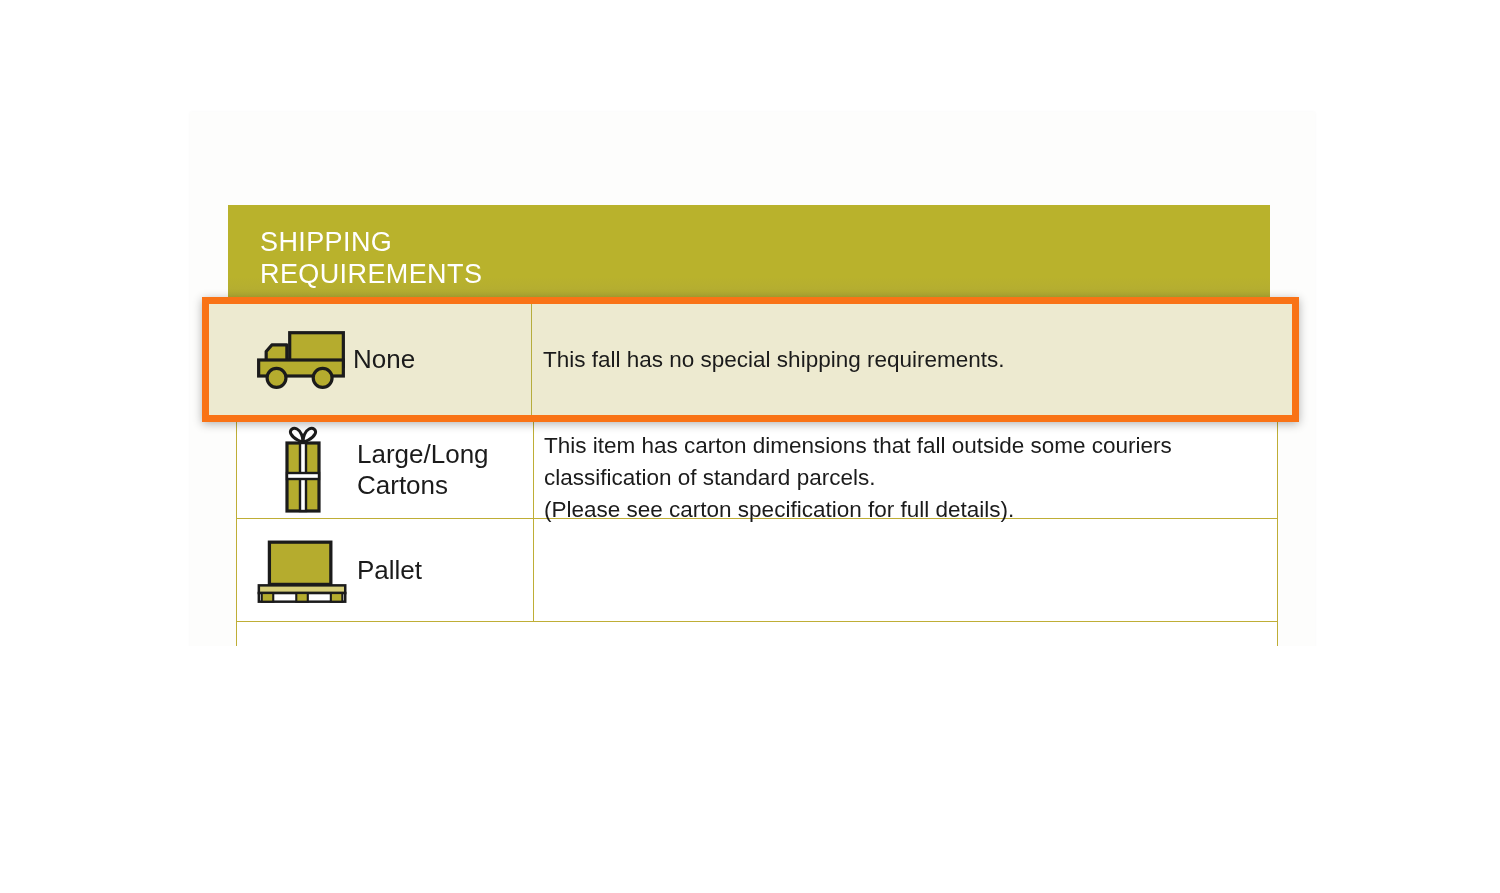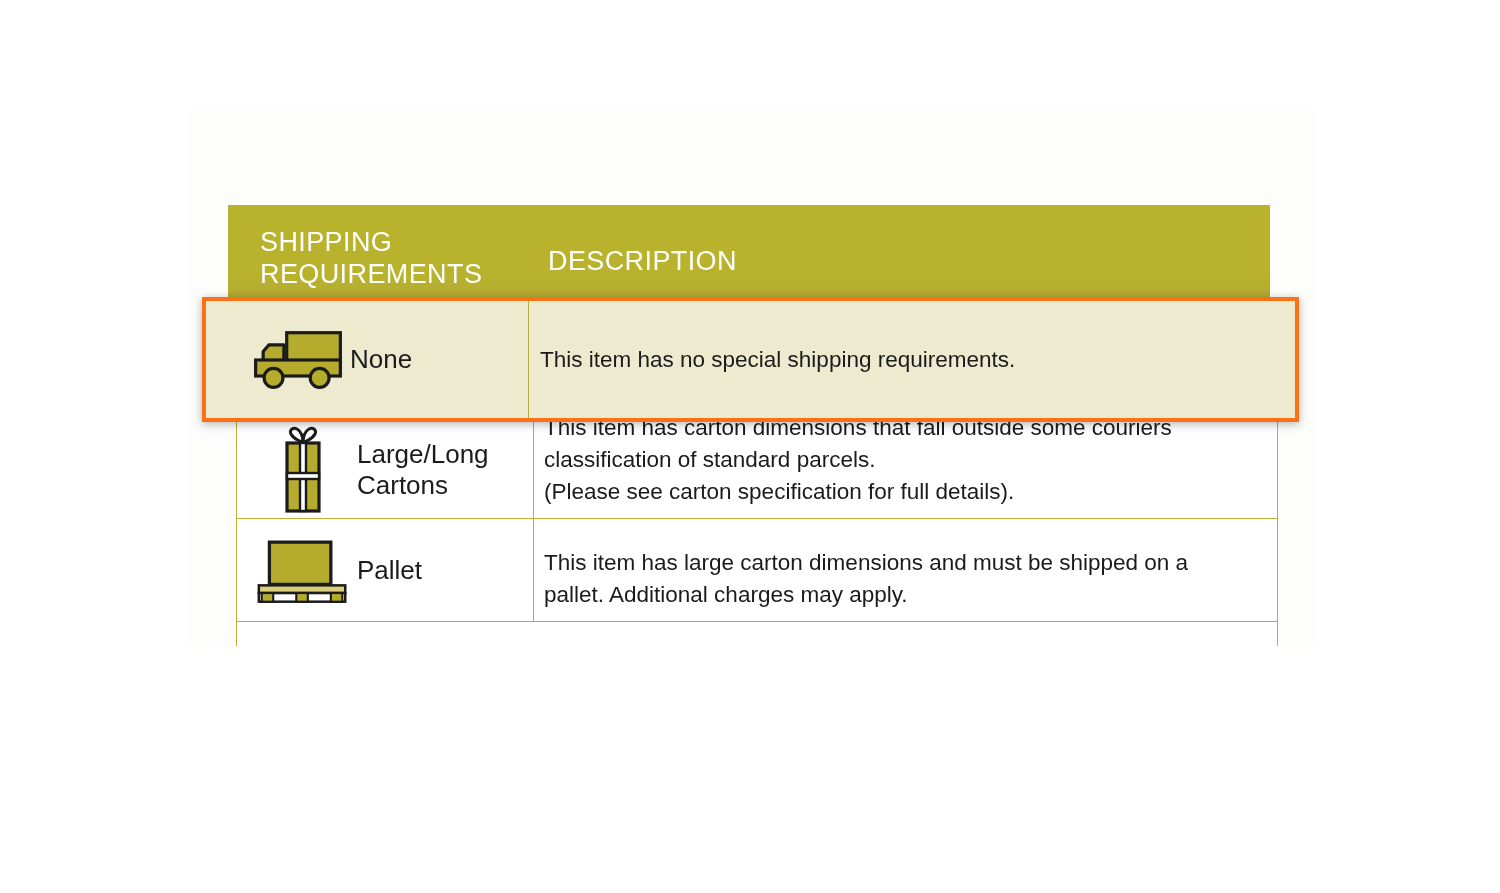--- a/index.html
+++ b/index.html
@@ -88,22 +88,22 @@
     border-right: 1px solid #bfae36;
     display: flex;
     align-items: center;
     padding-left: 18px;
     gap: 6px;
   }
   .cell-desc {
     flex: 1 1 auto;
     box-sizing: border-box;
     display: flex;
-    align-items: flex-end;
-    padding: 16px 14px 10px 10px;
+    align-items: flex-start;
+    padding: 8px 14px 10px 10px;
   }
   .label-text {
     font-size: 26px;
     color: #1b1b1b;
     line-height: 1.18;
     white-space: pre-line;
   }
   .desc-text {
     font-size: 22.5px;
     color: #1b1b1b;
@@ -125,21 +125,21 @@
 
   
   .highlight-row {
     position: absolute;
     left: 202px;
     top: 297px;
     width: 1097px;
     height: 125px;
     box-sizing: border-box;
     background: #edead0;
-    border: 4px solid #f97316;
+    border: 7px solid #f97316;
     box-shadow: 0 2px 9px rgba(0,0,0,0.30);
     display: flex;
     align-items: stretch;
   }
   .hl-label {
     width: 323px;
     flex: 0 0 323px;
     box-sizing: border-box;
     border-right: 1px solid #b6ad3c;
     display: flex;
@@ -157,21 +157,20 @@
 </head>
 <body>
 
 <div id="stage">
 
   <div class="bg-panel"></div>
 
   <div class="header-band">
     <div class="header-cell col-req">SHIPPING
 REQUIREMENTS</div>
-    <div class="header-cell col-desc">DESCRIPTION</div>
   </div>
 
   <div class="table">
 
     <div class="row spacer-row">
       <div class="cell-label"></div>
       <div class="cell-desc"></div>
     </div>
 
     <div class="row row-r2">
@@ -204,24 +203,20 @@
             <rect x="15" y="6" width="64" height="44" fill="#b5ac2e" stroke="#1b1b1b" stroke-width="3.4"></rect>
             <rect x="4" y="51" width="90" height="8" fill="#d7cf7a" stroke="#1b1b1b" stroke-width="2.6"></rect>
             <rect x="4" y="59" width="90" height="9" fill="#ffffff" stroke="#1b1b1b" stroke-width="2.6"></rect>
             <rect x="7" y="59" width="12" height="9" fill="#b5ac2e" stroke="#1b1b1b" stroke-width="2.2"></rect>
             <rect x="43" y="59" width="12" height="9" fill="#b5ac2e" stroke="#1b1b1b" stroke-width="2.2"></rect>
             <rect x="79" y="59" width="12" height="9" fill="#b5ac2e" stroke="#1b1b1b" stroke-width="2.2"></rect>
           </svg>
         </span>
         <span class="label-text">Pallet</span>
       </div>
-      <div class="cell-desc">
-        <span class="desc-text">This item has large carton dimensions and must be shipped on a
-pallet. Additional charges may apply.</span>
-      </div>
     </div>
 
     <div class="row row-r4">
     </div>
 
   </div>
 
   <div class="highlight-row">
     <div class="hl-label">
       <span class="icon-wrap">
@@ -229,17 +224,17 @@
           <rect x="39" y="4" width="57" height="36" fill="#b5ac2e" stroke="#1b1b1b" stroke-width="3.4"></rect>
           <path d="M20,17 L36,17 L36,34 L14,34 L14,24 Z" fill="#b5ac2e" stroke="#1b1b1b" stroke-width="3.4" stroke-linejoin="round"></path>
           <rect x="6" y="33" width="90" height="17" fill="#b5ac2e" stroke="#1b1b1b" stroke-width="3.4"></rect>
           <circle cx="25" cy="52" r="10" fill="#b5ac2e" stroke="#1b1b1b" stroke-width="3.4"></circle>
           <circle cx="74" cy="52" r="10" fill="#b5ac2e" stroke="#1b1b1b" stroke-width="3.4"></circle>
         </svg>
       </span>
       <span class="label-text">None</span>
     </div>
     <div class="hl-desc">
-      <span class="desc-text">This item has no special shipping requirements.</span>
+      <span class="desc-text">This fall has no special shipping requirements.</span>
     </div>
   </div>
 
 </div>
 
 </body></html>

